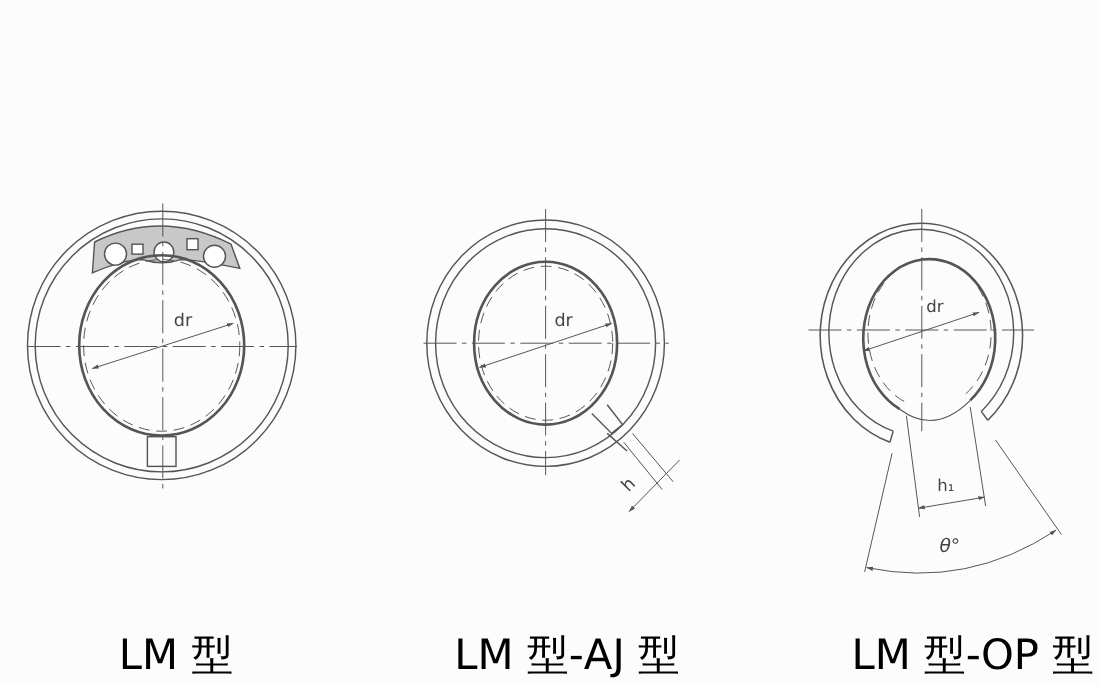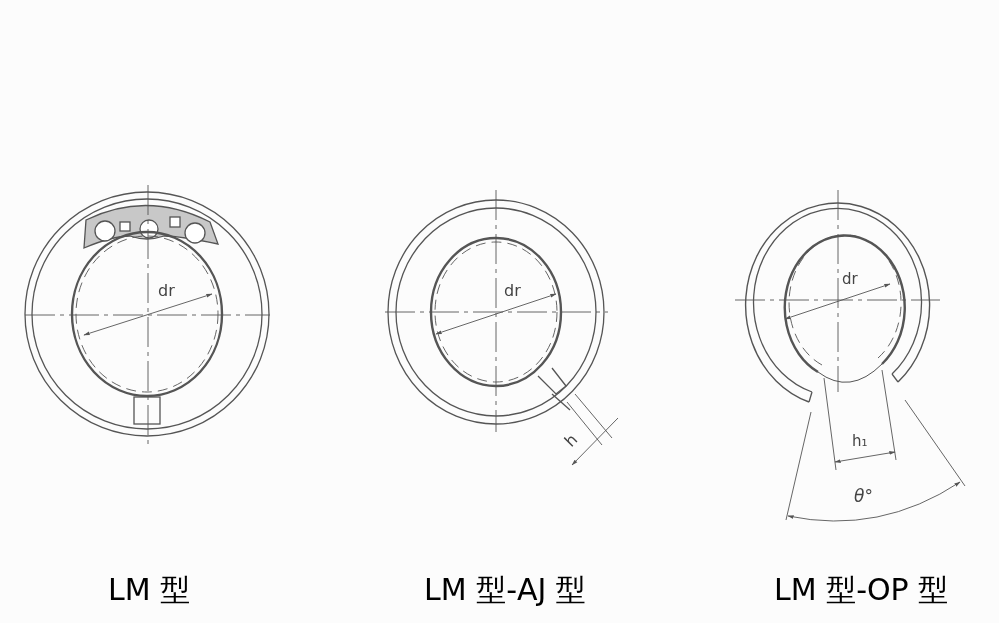--- a/index.html
+++ b/index.html
@@ -1,18 +1,18 @@
 <!DOCTYPE html>
 <html><head>
   <meta charset="utf-8">
   <style>
     html, body { margin: 0; padding: 0; background: #fcfcfc; }
     body { width: 999px; height: 623px; position: relative; overflow: hidden; font-family: "DejaVu Sans", sans-serif; }
     svg.fig { position: absolute; left: 0; top: 0; }
-    .caption { position: absolute; top: 570px; font-family: "DejaVu Sans", sans-serif; font-size: 30px; color: #000; white-space: nowrap; }
+    .caption { position: absolute; top: 570px; font-family: "DejaVu Sans", sans-serif; font-size: 38px; color: #000; white-space: nowrap; }
     .lbl { font-family: "DejaVu Sans", sans-serif; fill: #444; }
   </style>
 </head>
 <body>
 
 <svg class="fig" width="999" height="623" viewBox="0 0 999 623">
   <defs>
     <marker id="arr" viewBox="0 0 10 10" refX="9" refY="5" markerWidth="7" markerHeight="7" orient="auto-start-reverse">
       <path d="M0,2 L10,5 L0,8 z" fill="#555"></path>
     </marker>
@@ -85,14 +85,14 @@
     <line x1="811" y1="412" x2="786" y2="520" stroke-width="0.9"></line>
     <line x1="905" y1="400" x2="965" y2="486" stroke-width="0.9"></line>
     <path d="M788,516 Q880,535 960,482" marker-start="url(#arr)" marker-end="url(#arr)" stroke-width="0.9"></path>
   </g>
   <text class="lbl" x="842" y="284" font-size="15">dr</text>
   <text class="lbl" x="852" y="446" font-size="15">h₁</text>
   <text class="lbl" x="854" y="502" font-size="17" font-style="italic">θ°</text>
 </svg>
 
 <div class="caption" style="left:108px;">LM 型</div>
-<div class="caption" style="left:413px;margin-left:11px;">LM 型-AJ 型</div>
+<div class="caption" style="left:413px;">LM 型-AJ 型</div>
 <div class="caption" style="left:774px;">LM 型-OP 型</div>
 
 </body></html>

